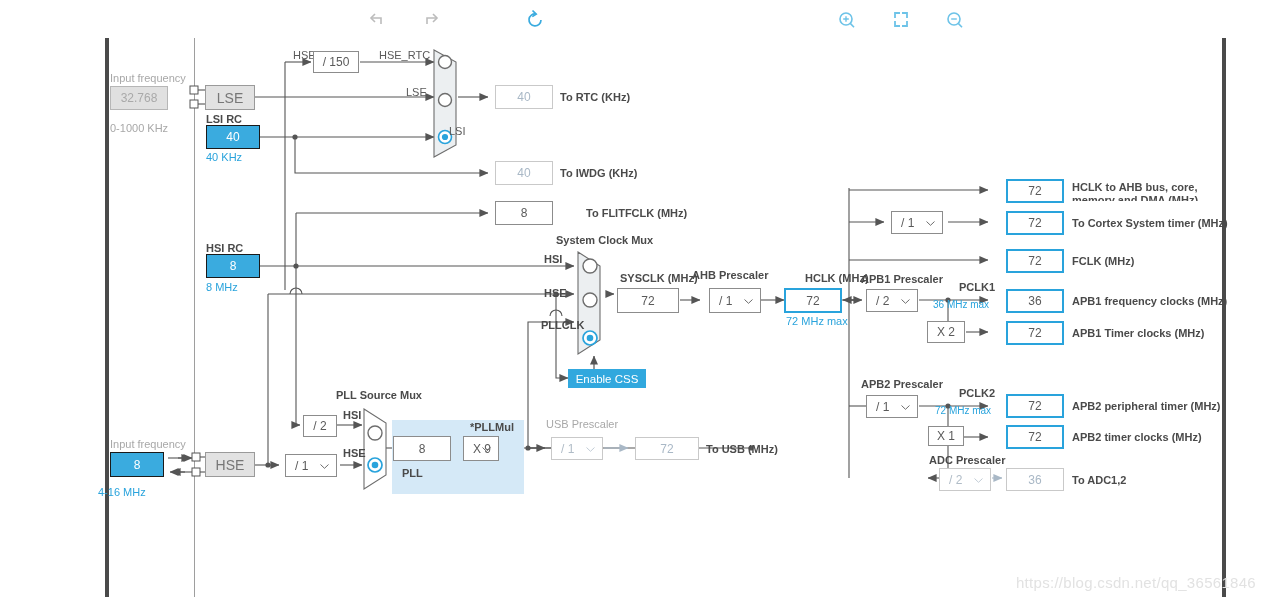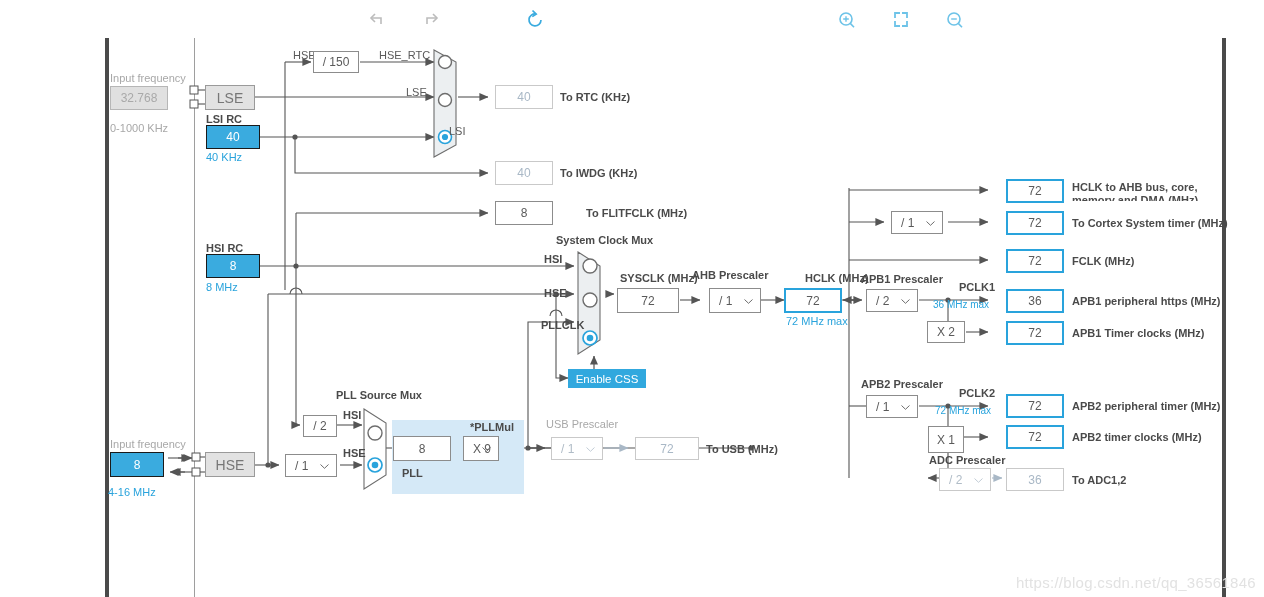--- a/index.html
+++ b/index.html
@@ -364,21 +364,21 @@
 <div class="lbl bold" style="left:470px;top:421px;">*PLLMul</div>
 <div class="ddl" style="left:463px;top:436px;width:36px;height:25px;">
   <span>X 9</span>
   <svg class="caret" viewBox="0 0 9 5">
     <path d="M0.5 0.5 L4.5 4.3 L8.5 0.5" fill="none" stroke="#6d6d6d" stroke-width="1"></path>
   </svg>
 </div>
 
 <div class="lbl gray" style="left:110px;top:438px;">Input frequency</div>
 <div class="vbox filled" style="left:110px;top:452px;width:54px;height:25px;">8</div>
-<div class="lbl blue" style="left:108px;top:486px;">4-16 MHz</div>
+<div class="lbl blue" style="left:98px;top:486px;">4-16 MHz</div>
 <div class="vbox osc" style="left:205px;top:452px;width:50px;height:25px;">HSE</div>
 
 <div class="lbl gray" style="left:546px;top:418px;">USB Prescaler</div>
 <div class="ddl dim" style="left:551px;top:437px;width:52px;height:23px;">
   <span>/ 1</span>
   <svg class="caret" viewBox="0 0 9 5">
     <path d="M0.5 0.5 L4.5 4.3 L8.5 0.5" fill="none" stroke="#c2ccd6" stroke-width="1"></path>
   </svg>
 </div>
 <div class="vbox dim" style="left:635px;top:437px;width:64px;height:23px;">72</div>
@@ -402,39 +402,39 @@
 <div class="lbl bold" style="left:861px;top:273px;">APB1 Prescaler</div>
 <div class="ddl" style="left:866px;top:289px;width:52px;height:23px;">
   <span>/ 2</span>
   <svg class="caret" viewBox="0 0 9 5">
     <path d="M0.5 0.5 L4.5 4.3 L8.5 0.5" fill="none" stroke="#6d6d6d" stroke-width="1"></path>
   </svg>
 </div>
 <div class="lbl bold" style="left:959px;top:281px;">PCLK1</div>
 <div class="lbl blue tiny" style="left:933px;top:299px;">36 MHz max</div>
 <div class="vbox blue-b" style="left:1006px;top:289px;width:58px;height:24px;">36</div>
-<div class="lbl bold" style="left:1072px;top:295px;">APB1 peripheral https (MHz)</div>
+<div class="lbl bold" style="left:1072px;top:295px;">APB1 frequency clocks (MHz)</div>
 
 <div class="pbox" style="left:927px;top:321px;width:38px;height:22px;">X 2</div>
 <div class="vbox blue-b" style="left:1006px;top:321px;width:58px;height:24px;">72</div>
 <div class="lbl bold" style="left:1072px;top:327px;">APB1 Timer clocks (MHz)</div>
 
 <div class="lbl bold" style="left:861px;top:378px;">APB2 Prescaler</div>
 <div class="ddl" style="left:866px;top:395px;width:52px;height:23px;">
   <span>/ 1</span>
   <svg class="caret" viewBox="0 0 9 5">
     <path d="M0.5 0.5 L4.5 4.3 L8.5 0.5" fill="none" stroke="#6d6d6d" stroke-width="1"></path>
   </svg>
 </div>
 <div class="lbl bold" style="left:959px;top:387px;">PCLK2</div>
 <div class="lbl blue tiny" style="left:935px;top:405px;">72 MHz max</div>
 <div class="vbox blue-b" style="left:1006px;top:394px;width:58px;height:24px;">72</div>
 <div class="lbl bold" style="left:1072px;top:400px;">APB2 peripheral timer (MHz)</div>
 
-<div class="pbox" style="left:928px;top:426px;width:36px;height:27px;">X 1</div>
+<div class="pbox" style="left:928px;top:426px;width:36px;height:20px;">X 1</div>
 <div class="vbox blue-b" style="left:1006px;top:425px;width:58px;height:24px;">72</div>
 <div class="lbl bold" style="left:1072px;top:431px;">APB2 timer clocks (MHz)</div>
 
 <div class="lbl bold" style="left:929px;top:454px;">ADC Prescaler</div>
 <div class="ddl dim" style="left:939px;top:468px;width:52px;height:23px;">
   <span>/ 2</span>
   <svg class="caret" viewBox="0 0 9 5">
     <path d="M0.5 0.5 L4.5 4.3 L8.5 0.5" fill="none" stroke="#c2ccd6" stroke-width="1"></path>
   </svg>
 </div>

